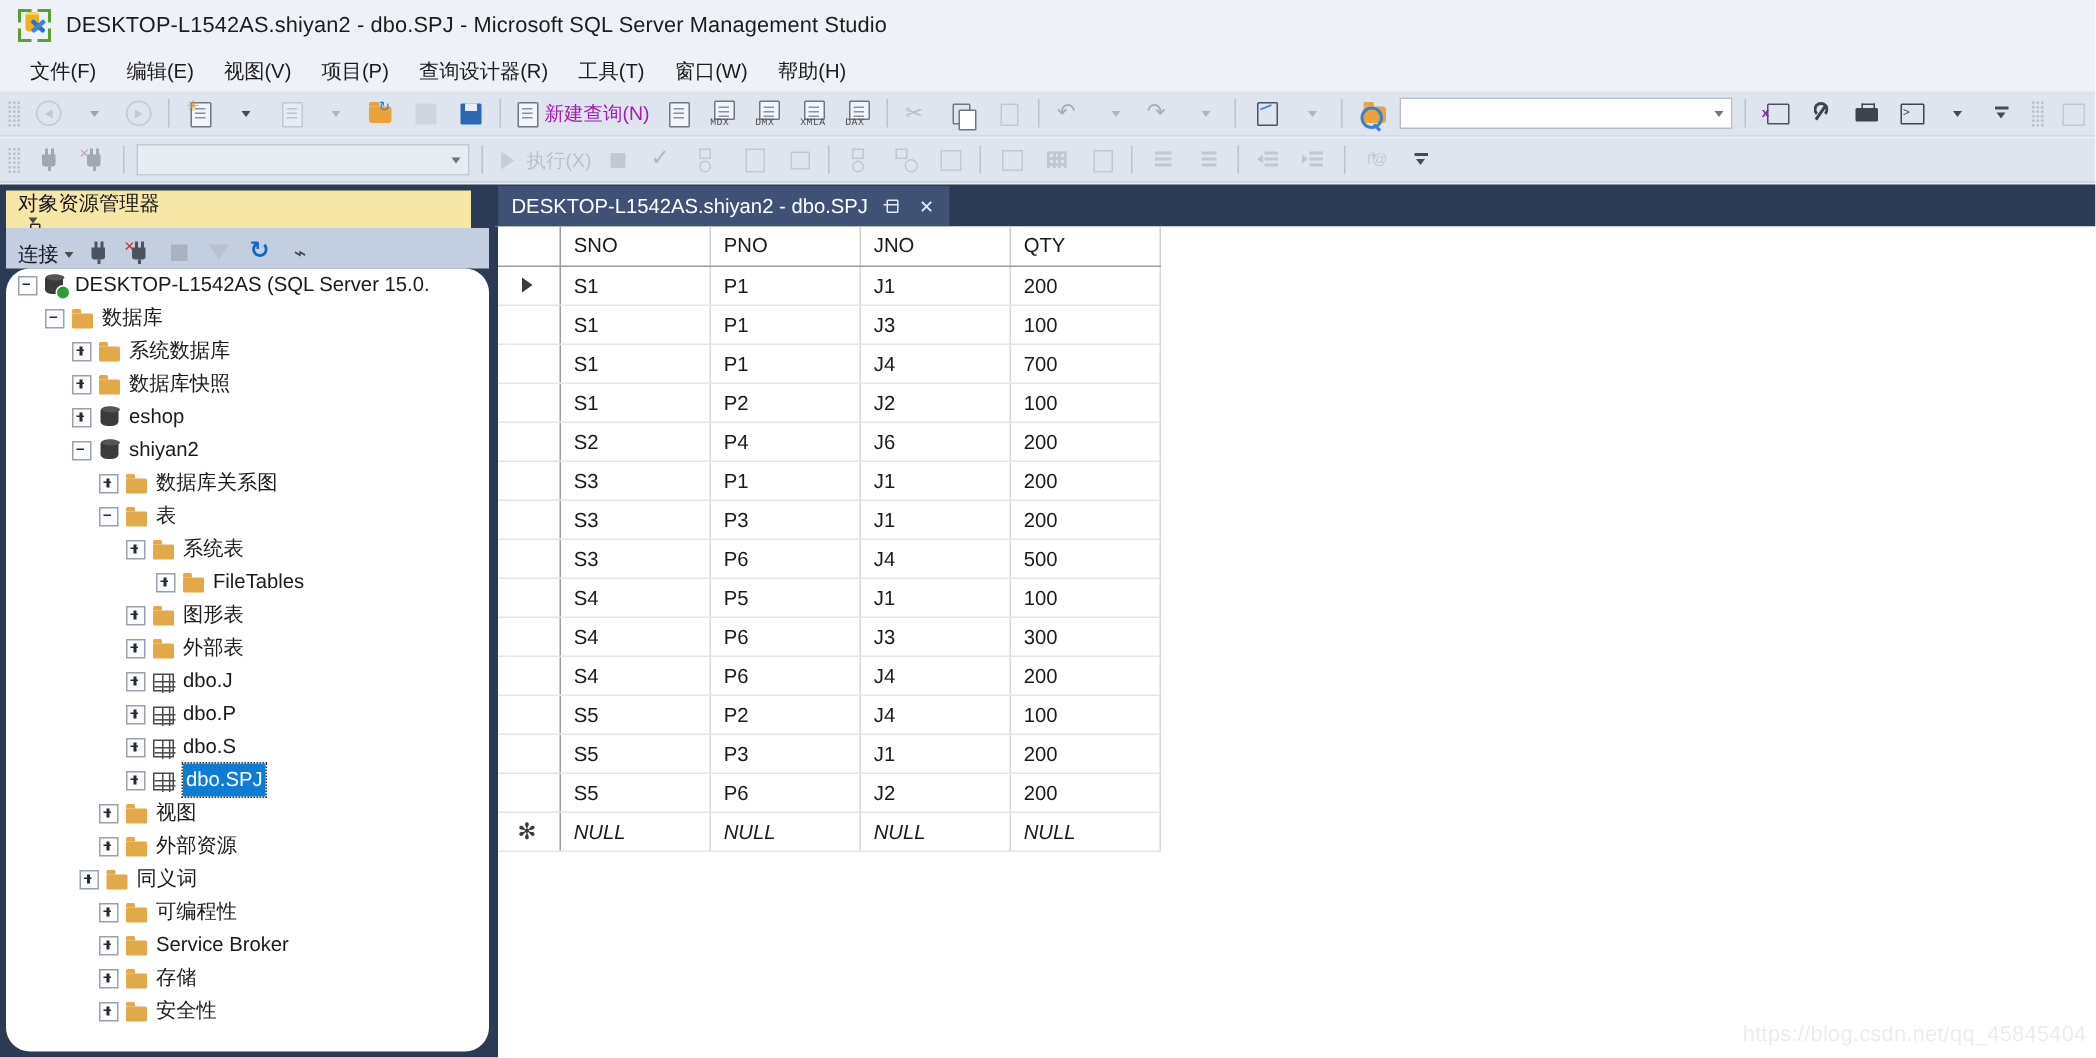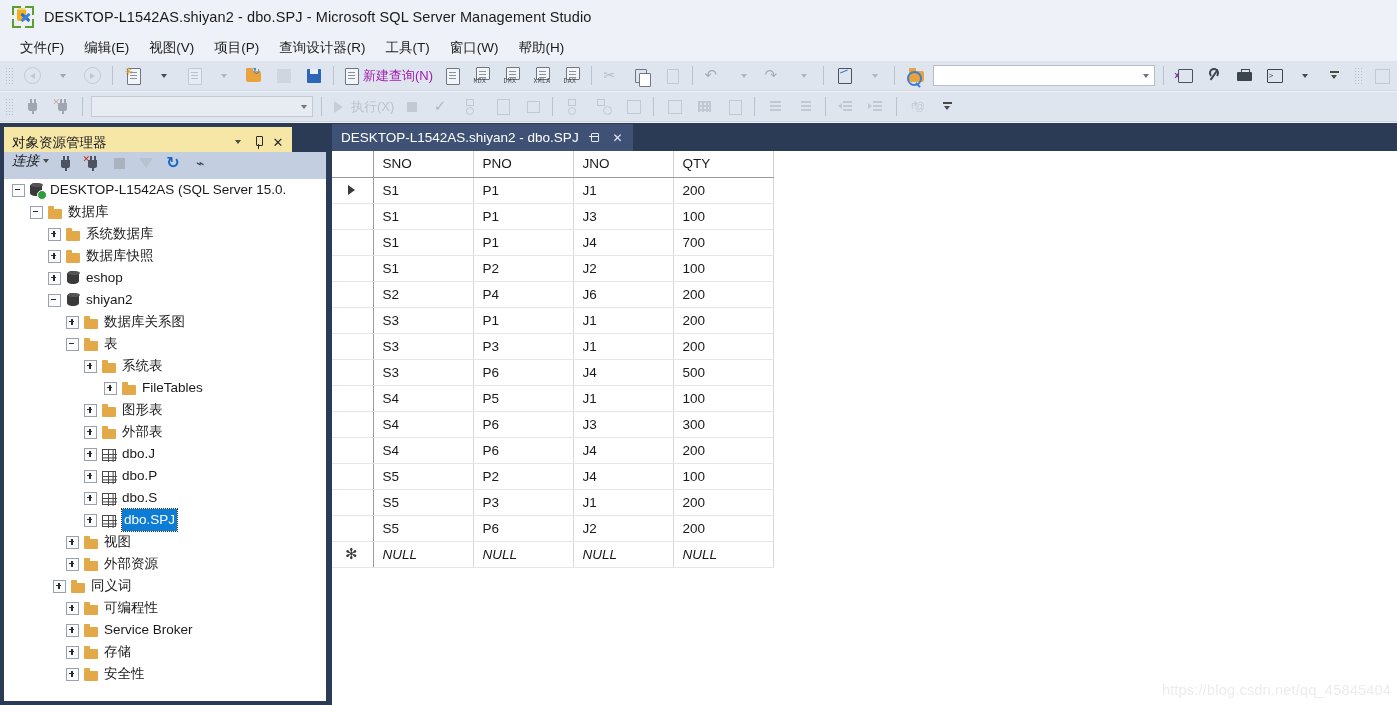--- a/index.html
+++ b/index.html
@@ -125,57 +125,58 @@
   .combo.dis { background: #e7ebf2; border-color: #c3cad6; }
   .combo .cv { flex:1; font-size:12px; padding-left:5px; color:#222; white-space:nowrap; overflow:hidden;}
 
   
   .oe-panel {
     position: absolute; left: 0; top: 123px; width: 330px; height: 582px;
     background: #2b3a55;
     box-sizing: border-box;
   }
   .oe-header {
-    position: absolute; left: 4px; top: 4px; width: 288px; height: 25px;
+    position: absolute; left: 4px; top: 4px; width: 310px; height: 25px;
     background: #f7e7a6;
-    display: flex; align-items: flex-end; box-sizing: border-box;
+    display: flex; align-items: flex-start; box-sizing: border-box;
     padding: 0 4px 0 8px;
+    flex-direction: column;
   }
   .oe-title { font-size: 13.5px; color: #13151a; flex: 1; white-space: nowrap;}
   .oe-hbtn {
     width: 20px; height: 20px; display:flex; align-items:center; justify-content:center;
     font-size: 13px; color: #2a2a2a; cursor: default;
   }
   .pin-glyph { position: relative; width: 11px; height: 13px; }
   .pin-glyph:before { content:""; position:absolute; left:3px; top:0; width:5px; height:8px;
      border:1.4px solid #2a2a2a; border-radius:1px;}
   .pin-glyph:after { content:""; position:absolute; left:5px; top:8px; width:1.4px; height:5px; background:#2a2a2a;}
 
   .oe-toolbar {
     position: absolute; left: 4px; top: 29px; width: 322px; height: 27px;
     background: #c3cfe0;
-    display: flex; align-items: flex-start; padding-left: 8px; box-sizing: border-box; font-style: italic;
+    display: flex; align-items: flex-end; padding-left: 8px; box-sizing: border-box;
   }
   .oe-connect { font-size: 13.5px; color: #16191f; display:flex; align-items:center; cursor:default;}
   .oe-tb-btn { width: 24px; height: 22px; display:flex; align-items:center; justify-content:center;
     margin-left: 3px; position: relative; cursor: default;}
   .plug { position:relative; width:13px; height:15px; }
   .plug .body { position:absolute; left:2px; top:4px; width:9px; height:8px; background:#4b5360; border-radius:0 0 2px 2px;}
   .plug .p1 { position:absolute; left:4px; top:0; width:2px; height:5px; background:#4b5360;}
   .plug .p2 { position:absolute; left:8px; top:0; width:2px; height:5px; background:#4b5360;}
   .plug .stem { position:absolute; left:6px; top:12px; width:2px; height:3px; background:#4b5360;}
   .plug .x { position:absolute; left:-3px; top:-2px; font-size:9px; color:#cc2a24; font-weight:bold;}
   .stopsq { width:11px;height:11px;background:#aab2bf;}
   .funnel { width:0;height:0;border-left:7px solid transparent;border-right:7px solid transparent;border-top:10px solid #b9c2cf;position:relative;}
   .refresh { font-size:16px;color:#1566c0;line-height:16px;font-weight:bold;}
   .pulse { font-size:14px;color:#3a4250;line-height:14px;}
 
   .oe-tree {
     position: absolute; left: 4px; top: 56px; width: 322px; height: 522px;
-    background: #ffffff; overflow: hidden; box-sizing: border-box;
+    background: #ffffff; overflow: hidden; box-sizing: border-box; border-radius: 16px;
   }
   .tnode {
     display: flex; align-items: center; height: 22px;
     font-size: 13.5px; color: #1a1a1a; white-space: nowrap; cursor: default;
   }
   .exp {
     width: 11px; height: 11px; border: 1px solid #9aa1ad; background: #fafbfd;
     position: relative; flex: 0 0 auto; margin-right: 4px;
   }
   .exp:before { content:""; position:absolute; left:2px; top:4.5px; width:5px; height:1.4px; background:#2a2a2a;}

